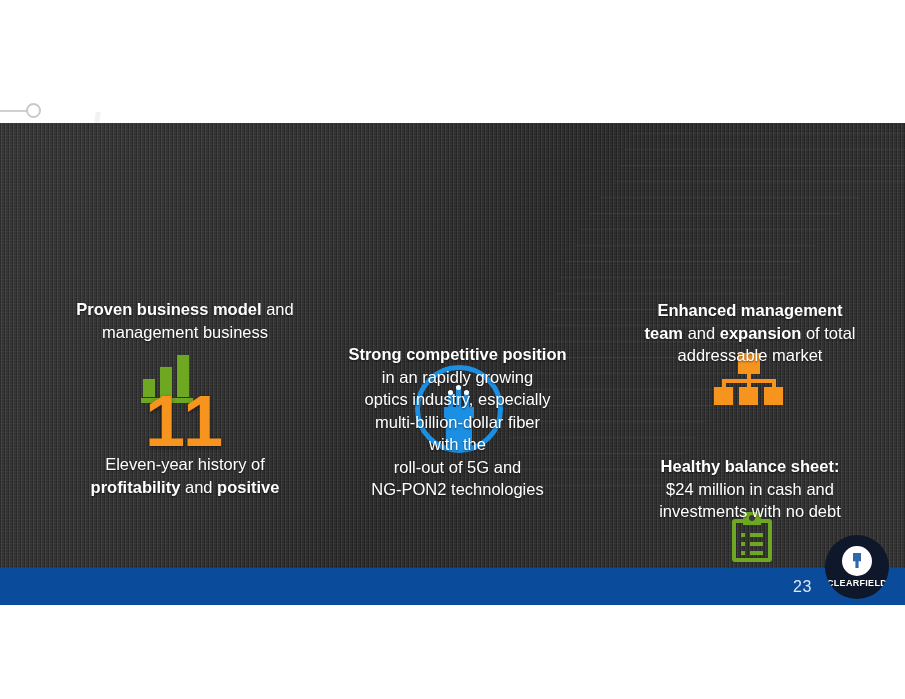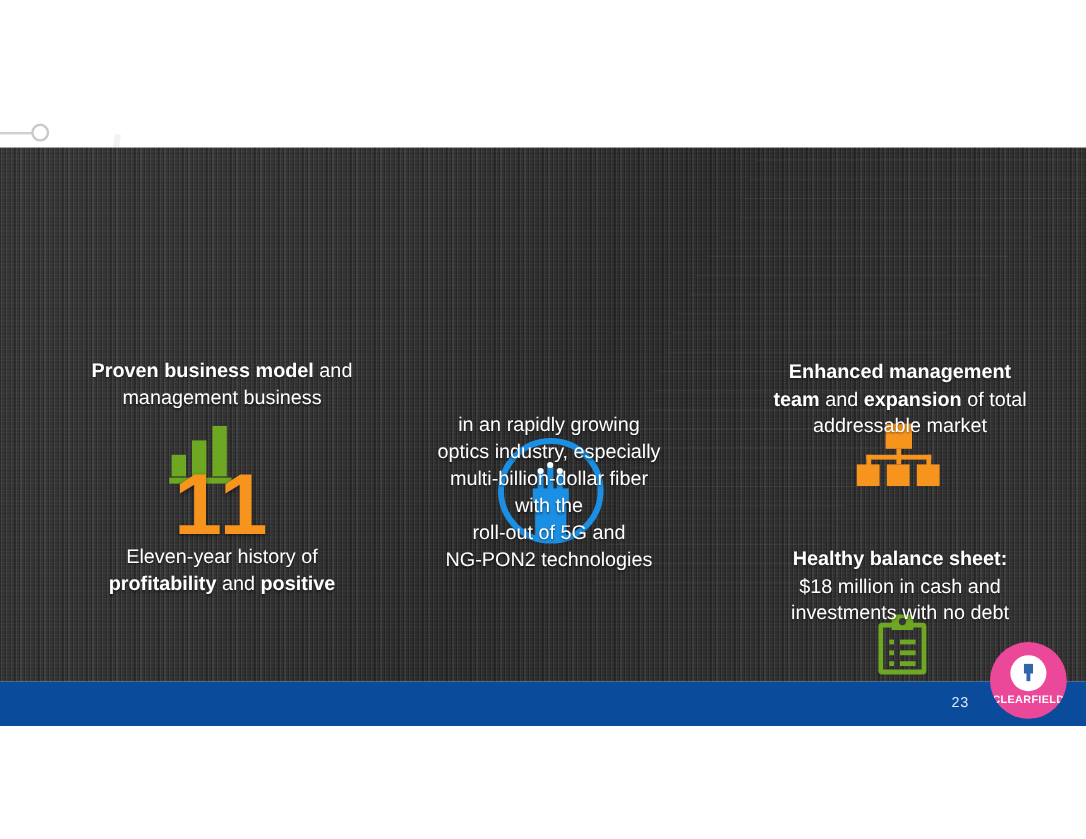--- a/index.html
+++ b/index.html
@@ -248,28 +248,28 @@
   #footer-bar {
     position: absolute;
     left: 0; top: 568px;
     width: 905px; height: 37px;
     background: #0A4C9B;
   }
   #page-number {
     position: absolute;
     left: 793px; top: 578px;
     color: #dfe7f2;
-    font-size: 12px;
+    font-size: 16px;
     letter-spacing: 0.5px;
   }
   #logo-badge {
     position: absolute;
     left: 825px; top: 535px;
     width: 64px; height: 64px;
-    background: #ec4899;
+    background: #0f172a;
     border-radius: 50%;
     overflow: hidden;
   }
   #logo-mark {
     position: absolute;
     left: 17px; top: 11px;
     width: 30px; height: 30px;
     border-radius: 50%;
     background: #ffffff;
   }
@@ -369,20 +369,23 @@
     <span class="tip t1"></span>
     <span class="tip t2"></span>
     <span class="tip t3"></span>
     <span class="collar"></span>
     <span class="cable"></span>
   </div>
 
   <div class="col" id="col-center">
     <div class="body-text" style="position:absolute;left:0;top:220px;width:275px;">
       <div>
+        <b>Strong competitive position</b>
+      </div>
+      <div>
         <span>in an rapidly growing</span>
       </div>
       <div>
         <span>optics industry, especially</span>
       </div>
       <div>
         <span>multi-billion-dollar fiber</span>
       </div>
       <div>
         <span>with the</span>
@@ -430,21 +433,21 @@
       <div>
         <span>addressable market</span>
       </div>
     </div>
 
     <div class="body-text" style="position:absolute;left:0;top:332px;width:290px;text-align:center;">
       <div>
         <b>Healthy balance sheet:</b>
       </div>
       <div>
-        <span>$18 million in cash and</span>
+        <span>$24 million in cash and</span>
       </div>
       <div>
         <span>investments with no debt</span>
       </div>
     </div>
   </div>
 
 </div>
 
 <div id="footer-bar"></div>

